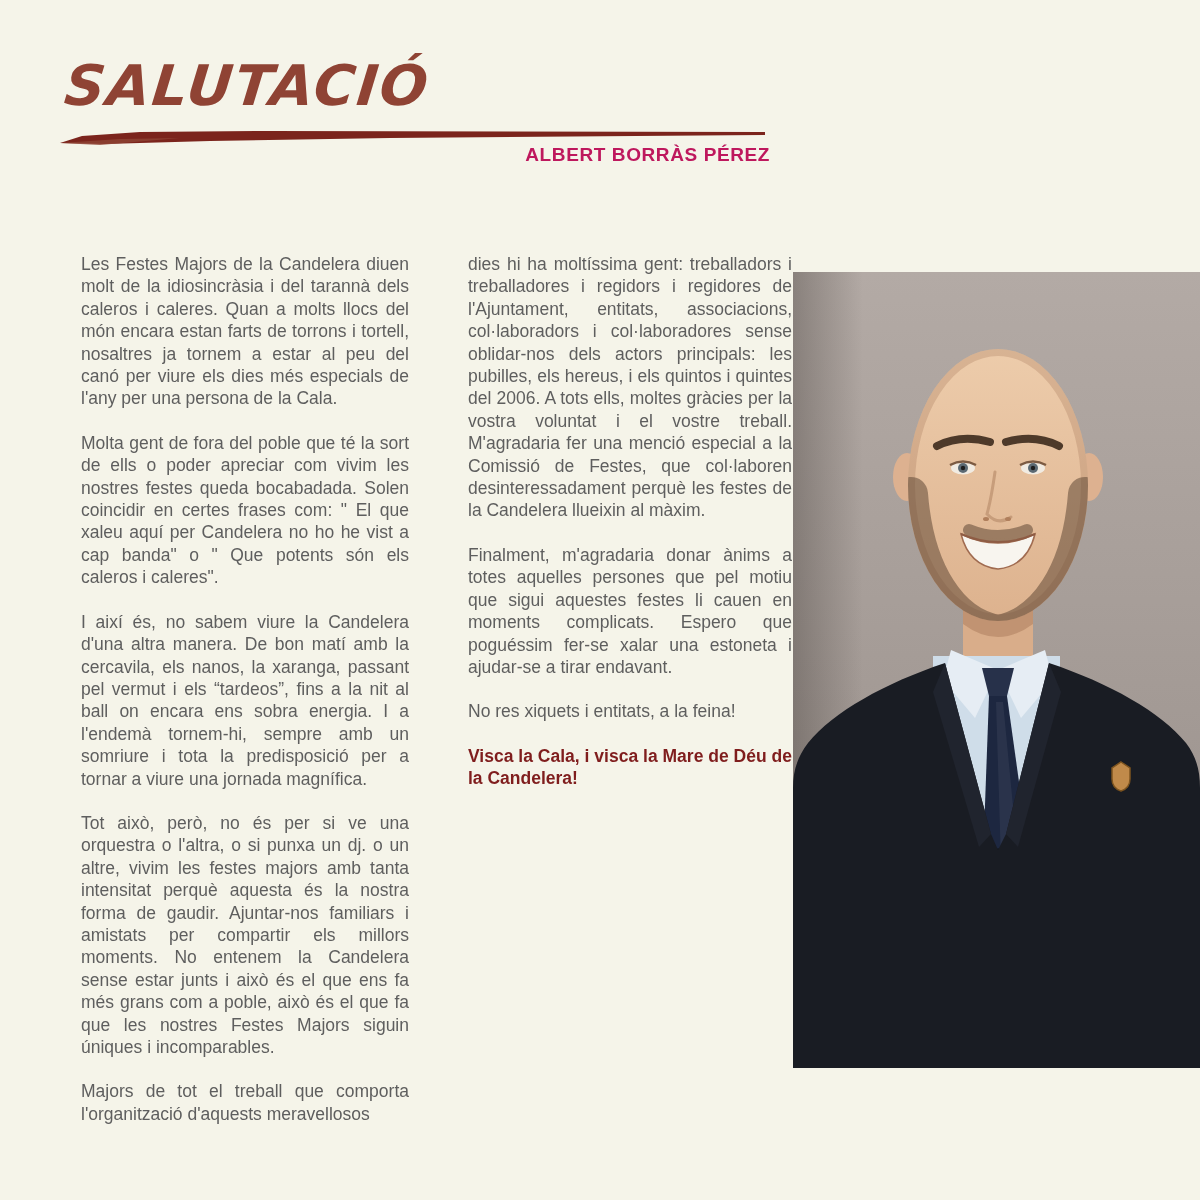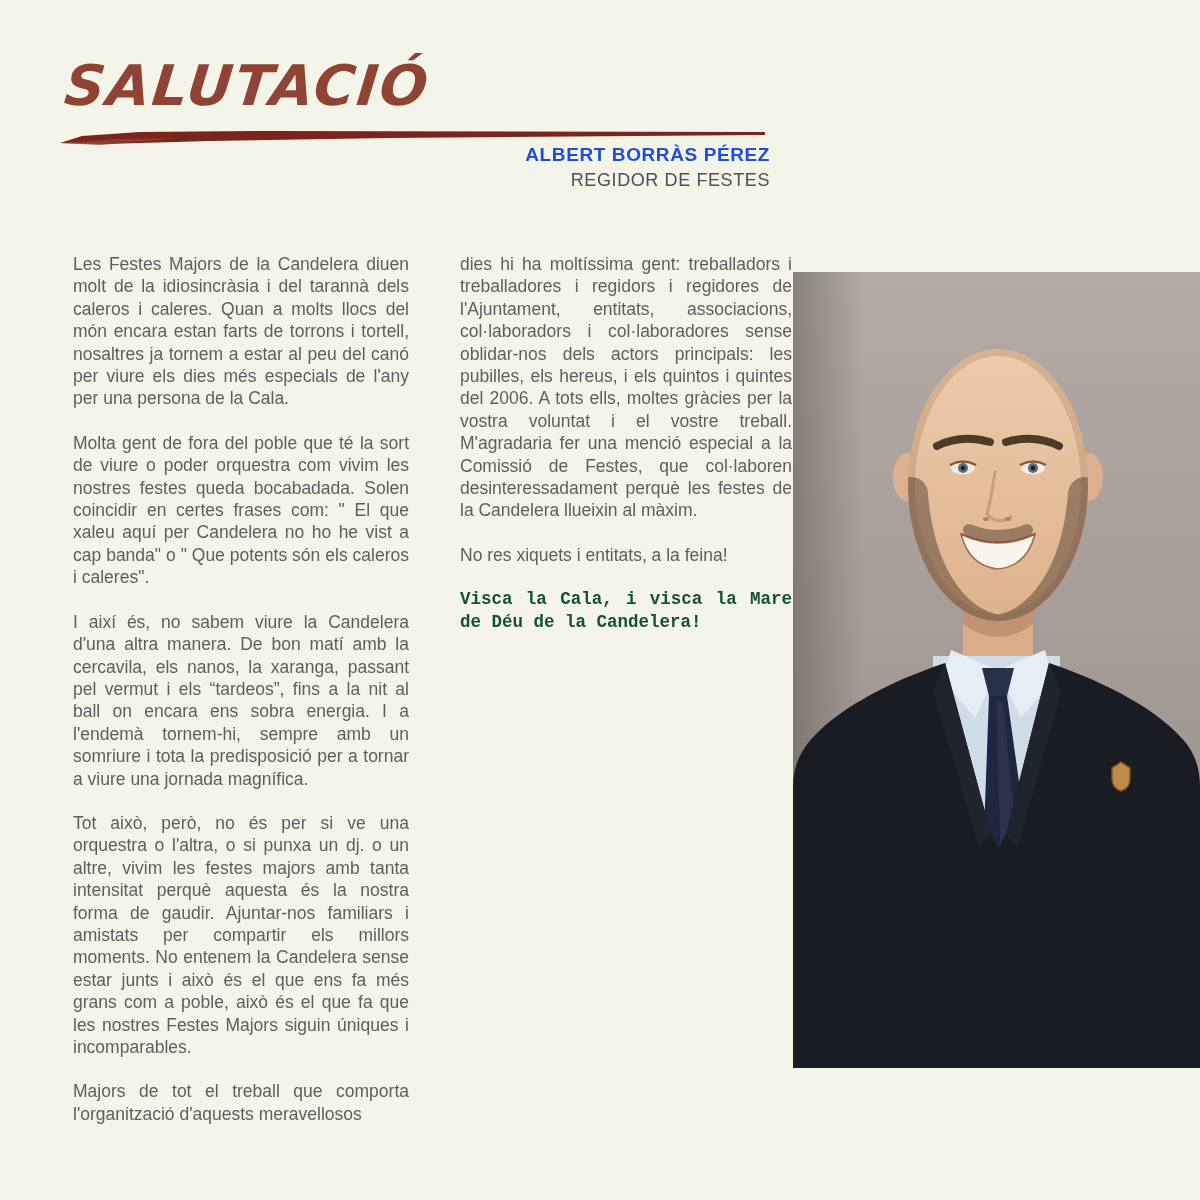--- a/index.html
+++ b/index.html
@@ -15,34 +15,34 @@
     letter-spacing:2px; color:#8f4334;
     transform:skewX(-6deg); transform-origin:left bottom;
     line-height:1;
   }
   .underline { position:absolute; left:60px; top:126px; }
   .author {
     position:absolute; top:144px; left:430px; width:340px;
     text-align:right;
   }
   .author-name {
-    font-size:19px; font-weight:bold; color:#1d4ed8; letter-spacing:.6px;
+    font-size:19px; font-weight:bold; color:#be185d; letter-spacing:.6px;
   }
   .author-role {
     font-size:18px; color:#4e4e54; letter-spacing:.6px; margin-top:4px;
   }
   .col {
     position:absolute; top:253px;
     font-size:17.5px; line-height:22.4px; color:#5e5e5e;
     text-align:justify;
   }
-  .col p { margin:0 0 22px 8px; }
+  .col p { margin:0 0 22px 16px; }
   .col1 { left:65px;  width:344px; }
   .col2 { left:452px; width:340px; }
-  .emphasis { font-weight:bold; color:#14532d;font-family:Liberation Mono, monospace; }
+  .emphasis { font-weight:bold; color:#7f1d1d; }
   .photo {
     position:absolute; left:793px; top:272px; width:407px; height:796px;
     margin:0; padding:0;
   }
   .photo svg { display:block; width:100%; height:100%; }
 </style>
 </head>
 <body>
 
 <div class="page">
@@ -50,35 +50,35 @@
   <header>
     <h1 class="title">SALUTACIÓ</h1>
 
     <svg class="underline" width="705" height="22" viewBox="0 0 705 22" aria-hidden="true">
       <polygon points="0,17 22,10 80,6 210,5 705,6 705,9 330,12 150,15 45,18" fill="#7b241c"></polygon>
       <polygon points="0,17 60,13 120,12 40,19" fill="#8f4334" opacity="0.8"></polygon>
     </svg>
 
     <div class="author">
       <div class="author-name">ALBERT BORRÀS PÉREZ</div>
-      <div class="author-role">REGIDOR DE FESTES</div>
     </div>
   </header>
 
   <main>
     <div class="col col1">
       <p>Les Festes Majors de la Candelera diuen molt de la idiosincràsia i del tarannà dels caleros i caleres. Quan a molts llocs del món encara estan farts de torrons i tortell, nosaltres ja tornem a estar al peu del canó per viure els dies més especials de l'any per una persona de la Cala.</p>
-      <p>Molta gent de fora del poble que té la sort de viure o poder orquestra com vivim les nostres festes queda bocabadada. Solen coincidir en certes frases com: " El que xaleu aquí per Candelera no ho he vist a cap banda" o " Que potents són els caleros i caleres".</p>
+      <p>Molta gent de fora del poble que té la sort de ells o poder apreciar com vivim les nostres festes queda bocabadada. Solen coincidir en certes frases com: " El que xaleu aquí per Candelera no ho he vist a cap banda" o " Que potents són els caleros i caleres".</p>
       <p>I així és, no sabem viure la Candelera d'una altra manera. De bon matí amb la cercavila, els nanos, la xaranga, passant pel vermut i els “tardeos”, fins a la nit al ball on encara ens sobra energia. I a l'endemà tornem-hi, sempre amb un somriure i tota la predisposició per a tornar a viure una jornada magnífica.</p>
       <p>Tot això, però, no és per si ve una orquestra o l'altra, o si punxa un dj. o un altre, vivim les festes majors amb tanta intensitat perquè aquesta és la nostra forma de gaudir. Ajuntar-nos familiars i amistats per compartir els millors moments. No entenem la Candelera sense estar junts i això és el que ens fa més grans com a poble, això és el que fa que les nostres Festes Majors siguin úniques i incomparables.</p>
       <p>Majors de tot el treball que comporta l'organització d'aquests meravellosos</p>
     </div>
 
     <div class="col col2">
       <p>dies hi ha moltíssima gent: treballadors i treballadores i regidors i regidores de l'Ajuntament, entitats, associacions, col·laboradors i col·laboradores sense oblidar-nos dels actors principals: les pubilles, els hereus, i els quintos i quintes del 2006. A tots ells, moltes gràcies per la vostra voluntat i el vostre treball. M'agradaria fer una menció especial a la Comissió de Festes, que col·laboren desinteressadament perquè les festes de la Candelera llueixin al màxim.</p>
+      <p>Finalment, m'agradaria donar ànims a totes aquelles persones que pel motiu que sigui aquestes festes li cauen en moments complicats. Espero que poguéssim fer-se xalar una estoneta i ajudar-se a tirar endavant.</p>
       <p>No res xiquets i entitats, a la feina!</p>
       <p class="emphasis">Visca la Cala, i visca la Mare de Déu de la Candelera!</p>
     </div>
 
     <figure class="photo">
       <svg viewBox="0 0 407 796" preserveAspectRatio="none" aria-hidden="true">
         <defs>
           <linearGradient id="bgG" x1="0" y1="0" x2="0" y2="1">
             <stop offset="0" stop-color="#b3aaa5"></stop>
             <stop offset="0.55" stop-color="#a39a95"></stop>

